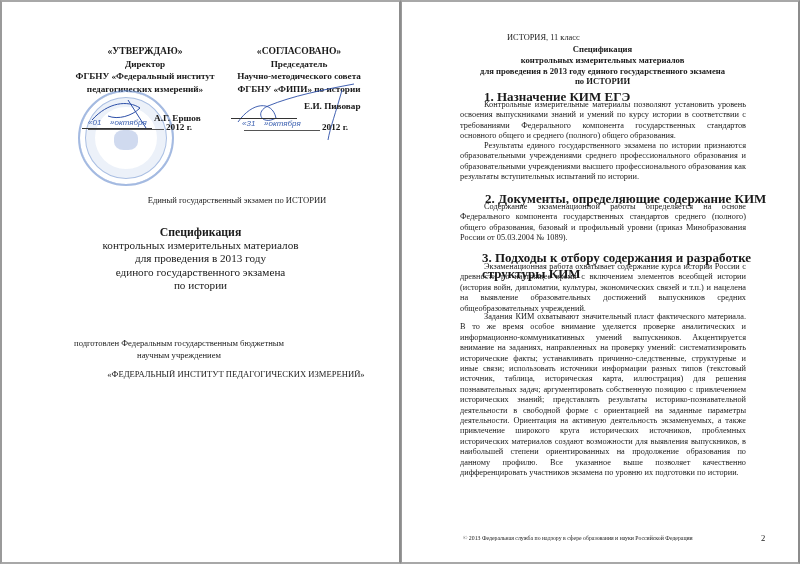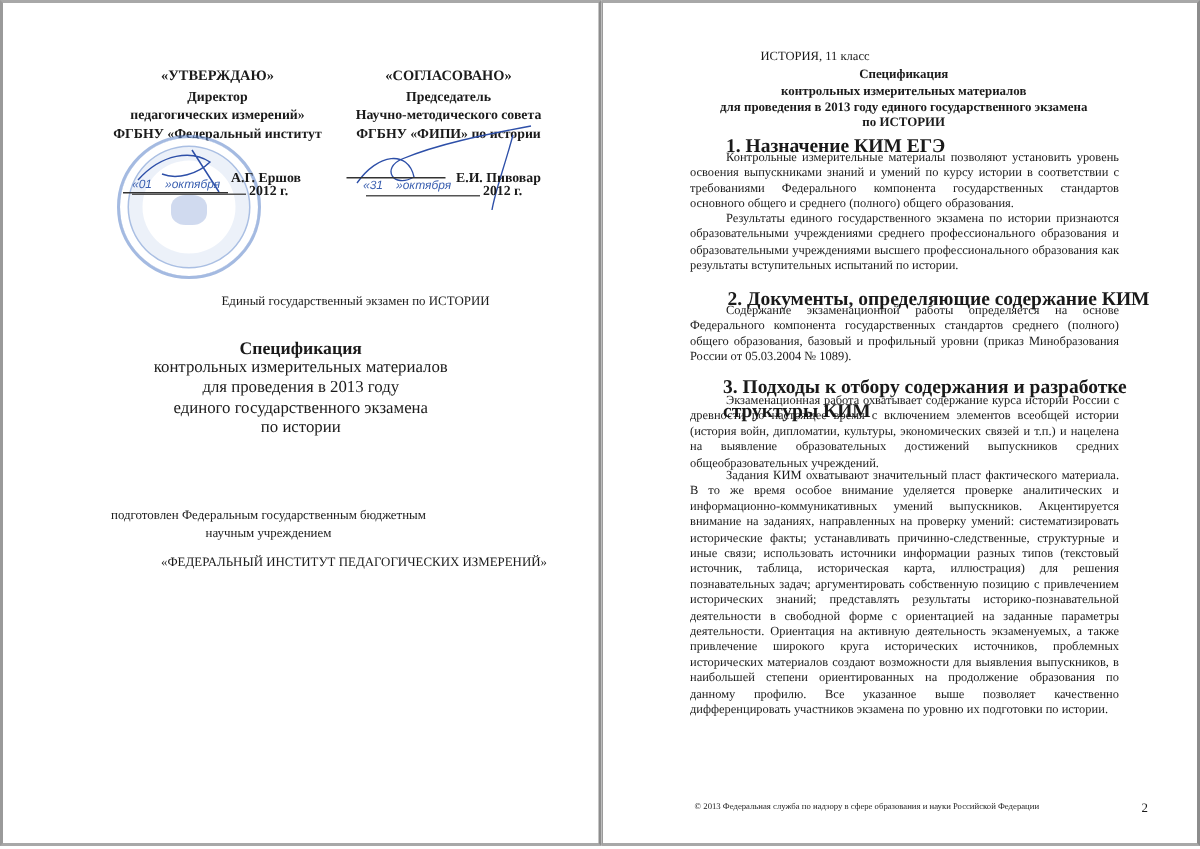--- a/index.html
+++ b/index.html
@@ -52,22 +52,22 @@
 </style>
 </head>
 <body>
 
 <div class="page left"></div>
 <div class="page right"></div>
 
 <div class="approve a1">
   <div class="quote">«УТВЕРЖДАЮ»</div>
   <div>Директор</div>
+  <div>ФГБНУ «Федеральный институт</div>
   <div>педагогических измерений»</div>
-  <div>ФГБНУ «Федеральный институт</div>
 </div>
 
 <div class="stamp">
     <div class="eagle"></div>
   </div>
 <svg class="sig" style="left:88px;top:94px" width="70" height="40">
   <path d="M4 26 C 20 8, 40 6, 52 14 C 44 22, 30 26, 20 22 M 40 6 L 58 34" stroke="#2d4fa8" stroke-width="1" fill="none"></path>
 </svg>
 <div class="underline" style="left:82px;top:128px;width:70px"></div>
 <div class="sigline" style="left:154px;top:113px">А.Г. Ершов</div>
@@ -79,21 +79,21 @@
 <div class="approve a2">
   <div class="quote">«СОГЛАСОВАНО»</div>
   <div>Председатель</div>
   <div>Научно-методического совета</div>
   <div>ФГБНУ «ФИПИ» по  истории</div>
 </div>
 <svg class="sig" style="left:232px;top:82px" width="130" height="60">
   <path d="M6 40 C 20 20, 40 18, 44 36 C 30 44, 22 30, 36 24 C 60 14, 90 8, 122 2 M 110 8 C 104 30, 98 46, 96 58" stroke="#2d4fa8" stroke-width="0.9" fill="none"></path>
 </svg>
 <div class="underline" style="left:231px;top:118px;width:66px"></div>
-<div class="sigline" style="left:304px;top:113px">Е.И. Пивовар</div>
+<div class="sigline" style="left:304px;top:101px">Е.И. Пивовар</div>
 <div class="hand" style="left:242px;top:119px">«31</div>
 <div class="hand" style="left:264px;top:119px">»октября</div>
 <div class="underline" style="left:244px;top:130px;width:76px;background:#555"></div>
 <div class="sigline" style="left:322px;top:122px">2012 г.</div>
 
 <div class="ege-title">Единый государственный экзамен по ИСТОРИИ</div>
 
 <div class="spec">
   <div class="b">Спецификация</div>
   <div>контрольных измерительных материалов</div>

